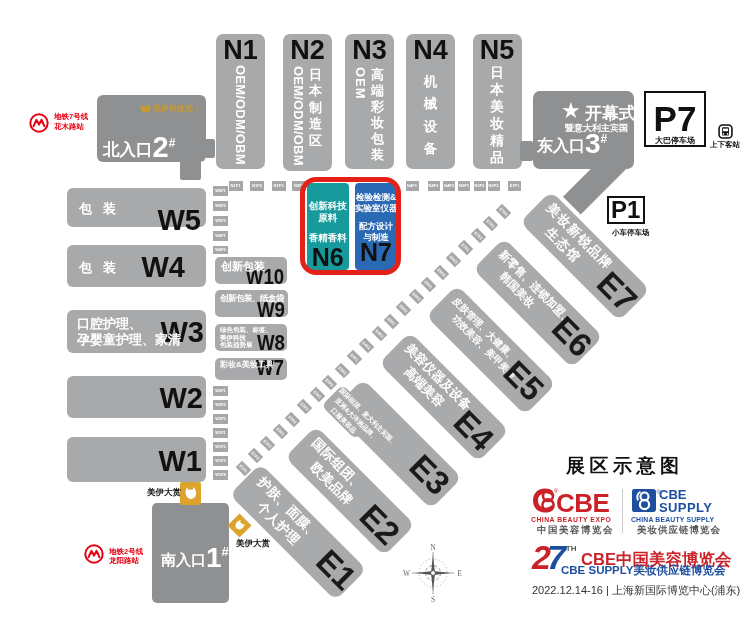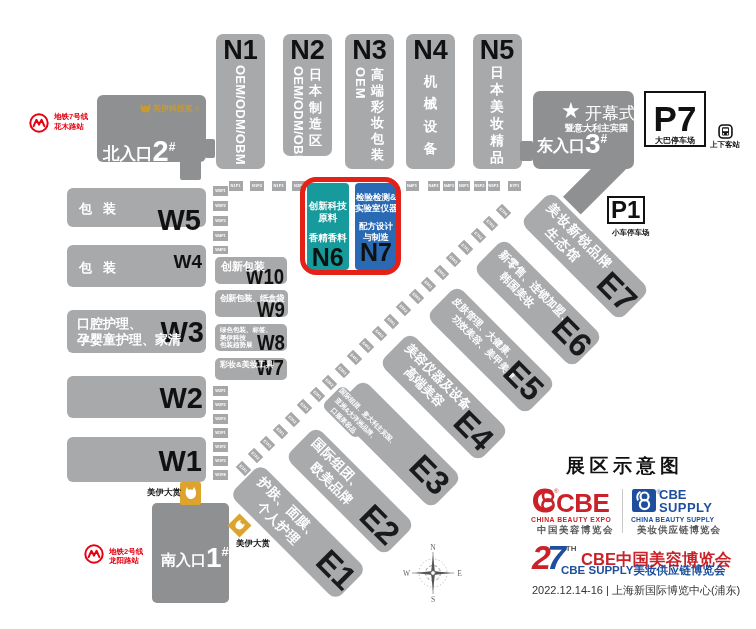--- a/index.html
+++ b/index.html
@@ -37,28 +37,28 @@
 <div class="hall dark" style="left:180px;top:160px;width:21px;height:20px;border-radius:2px;"></div>
 
 <div class="abs" style="left:138px;top:100px;width:15px;height:15px;">
 <svg width="15" height="15" viewBox="0 0 14 14">
       <path d="M3 3 C2 6 2 9 4 11 C6 12 8 12 10 11 C12 9 12 6 11 3 C10 6 9 7 7 5 C5 7 4 6 3 3 Z" fill="#c99b2e"></path>
     </svg>
 </div>
 
 <div class="abs" style="left:153px;top:103px;color:#c99b2e;font-weight:bold;font-size:8px;">美伊科技奖 <span style="font-size:5px;">®</span></div>
 
-<div class="abs" style="left:103px;top:133px;color:#fff;white-space:nowrap;line-height:28px;"><span style="font-size:16.5px;font-weight:bold;">北入口</span><span style="font-size:29px;font-weight:bold;vertical-align:-2px;">2</span><span style="font-size:12px;font-weight:bold;vertical-align:8px;">#</span></div>
+<div class="abs" style="left:103px;top:133px;color:#fff;white-space:nowrap;line-height:20px;"><span style="font-size:16.5px;font-weight:bold;">北入口</span><span style="font-size:29px;font-weight:bold;vertical-align:-2px;">2</span><span style="font-size:12px;font-weight:bold;vertical-align:8px;">#</span></div>
 
 <div class="hall" style="left:216px;top:33.5px;width:49px;height:135.5px;text-align:center;">
 <div class="wnum" style="font-size:27px;line-height:30px;margin-top:1px;">N1</div>
 <span class="rot" style="left:32px;top:31px;font-size:13px;letter-spacing:0.2px;">OEM/ODM/OBM</span>
 </div>
 
-<div class="hall" style="left:283px;top:33.5px;width:49px;height:122px;text-align:center;">
+<div class="hall" style="left:283px;top:33.5px;width:49px;height:137px;text-align:center;">
 <div class="wnum" style="font-size:27px;line-height:30px;margin-top:1px;">N2</div>
 <div class="col" style="left:24px;top:33px;width:17px;font-size:13px;line-height:16.5px;">日<br>本<br>制<br>造<br>区</div>
 <span class="rot" style="left:23px;top:32px;font-size:13px;letter-spacing:0.2px;">OEM/ODM/OBM</span>
 </div>
 
 <div class="hall" style="left:345px;top:33.5px;width:49px;height:135.5px;text-align:center;">
 <div class="wnum" style="font-size:27px;line-height:30px;margin-top:1px;">N3</div>
 <div class="col" style="left:24px;top:33px;width:17px;font-size:13px;line-height:16px;">高<br>端<br>彩<br>妆<br>包<br>装</div>
 <span class="rot" style="left:23px;top:33px;font-size:13px;letter-spacing:1px;">OEM</span>
 </div>
@@ -119,21 +119,21 @@
 <div class="booth" style="left:213px;top:456px;width:15px;height:9.5px;line-height:9px;">W1F3</div>
 <div class="booth" style="left:213px;top:470px;width:15px;height:9.5px;line-height:9px;">W1F4</div>
 
 <div class="hall" style="left:67px;top:188px;width:139px;height:38.5px;border-radius:6px;">
 <div class="wtxt" style="position:absolute;left:12px;top:12px;font-size:13px;letter-spacing:11px;">包装</div>
 <div class="wnum" style="position:absolute;right:5px;top:16px;font-size:29px;">W5</div>
 </div>
 
 <div class="hall" style="left:67px;top:244.5px;width:139px;height:42px;border-radius:6px;">
 <div class="wtxt" style="position:absolute;left:12px;top:14px;font-size:13px;letter-spacing:11px;">包装</div>
-<div class="wnum" style="position:absolute;right:4px;top:6px;font-size:19px;margin-left:10px;">W4</div>
+<div class="wnum" style="position:absolute;right:21px;top:6px;font-size:29px;margin-left:10px;">W4</div>
 </div>
 
 <div class="hall" style="left:67px;top:310px;width:139px;height:42.5px;border-radius:6px;">
 <div class="wtxt" style="position:absolute;left:10px;top:6px;font-size:13px;line-height:16px;white-space:nowrap;">口腔护理、<br>孕婴童护理、家清</div>
 <div class="wnum" style="position:absolute;right:2px;top:6px;font-size:29px;">W3</div>
 </div>
 
 <div class="hall" style="left:67px;top:375.5px;width:139px;height:42px;border-radius:6px;">
 <div class="wnum" style="position:absolute;right:3px;top:6px;font-size:29px;">W2</div>
 </div>
@@ -157,21 +157,21 @@
 <div class="abs" style="left:299.5px;top:177px;width:91.5px;height:87.5px;border:5.5px solid #e32119;border-radius:16px;"></div>
 
 <div class="abs" style="left:581.5px;top:151px;width:25px;height:64px;background:#8f9091;transform:rotate(45deg);"></div>
 
 <div class="hall dark" style="left:520px;top:141px;width:13px;height:20px;border-radius:2px;"></div>
 
 <div class="hall dark" style="left:532.5px;top:91px;width:101.5px;height:78px;border-radius:7px;"></div>
 
 <div class="abs" style="left:561px;top:98px;color:#fff;font-size:22px;">★</div>
 
-<div class="abs" style="left:585px;top:102px;color:#fff;font-weight:normal;font-size:17px;">开幕式</div>
+<div class="abs" style="left:585px;top:102px;color:#fff;font-weight:bold;font-size:17px;">开幕式</div>
 
 <div class="abs" style="left:565px;top:122px;color:#fff;font-weight:bold;font-size:9px;">暨意大利主宾国</div>
 
 <div class="abs" style="left:537px;top:129px;color:#fff;white-space:nowrap;line-height:20px;"><span style="font-size:16px;font-weight:bold;">东入口</span><span style="font-size:28px;font-weight:bold;vertical-align:-2px;">3</span><span style="font-size:12px;font-weight:bold;vertical-align:8px;">#</span></div>
 
 <div class="abs" style="left:644px;top:91px;width:58px;height:51.5px;border:2.5px solid #111;background:#fff;text-align:center;">
 <div style="font-size:35px;font-weight:bold;color:#111;line-height:33px;margin-top:9px;">P7</div>
 <div style="font-size:8px;font-weight:bold;color:#111;margin-top:0;">大巴停车场</div>
 </div>
 

